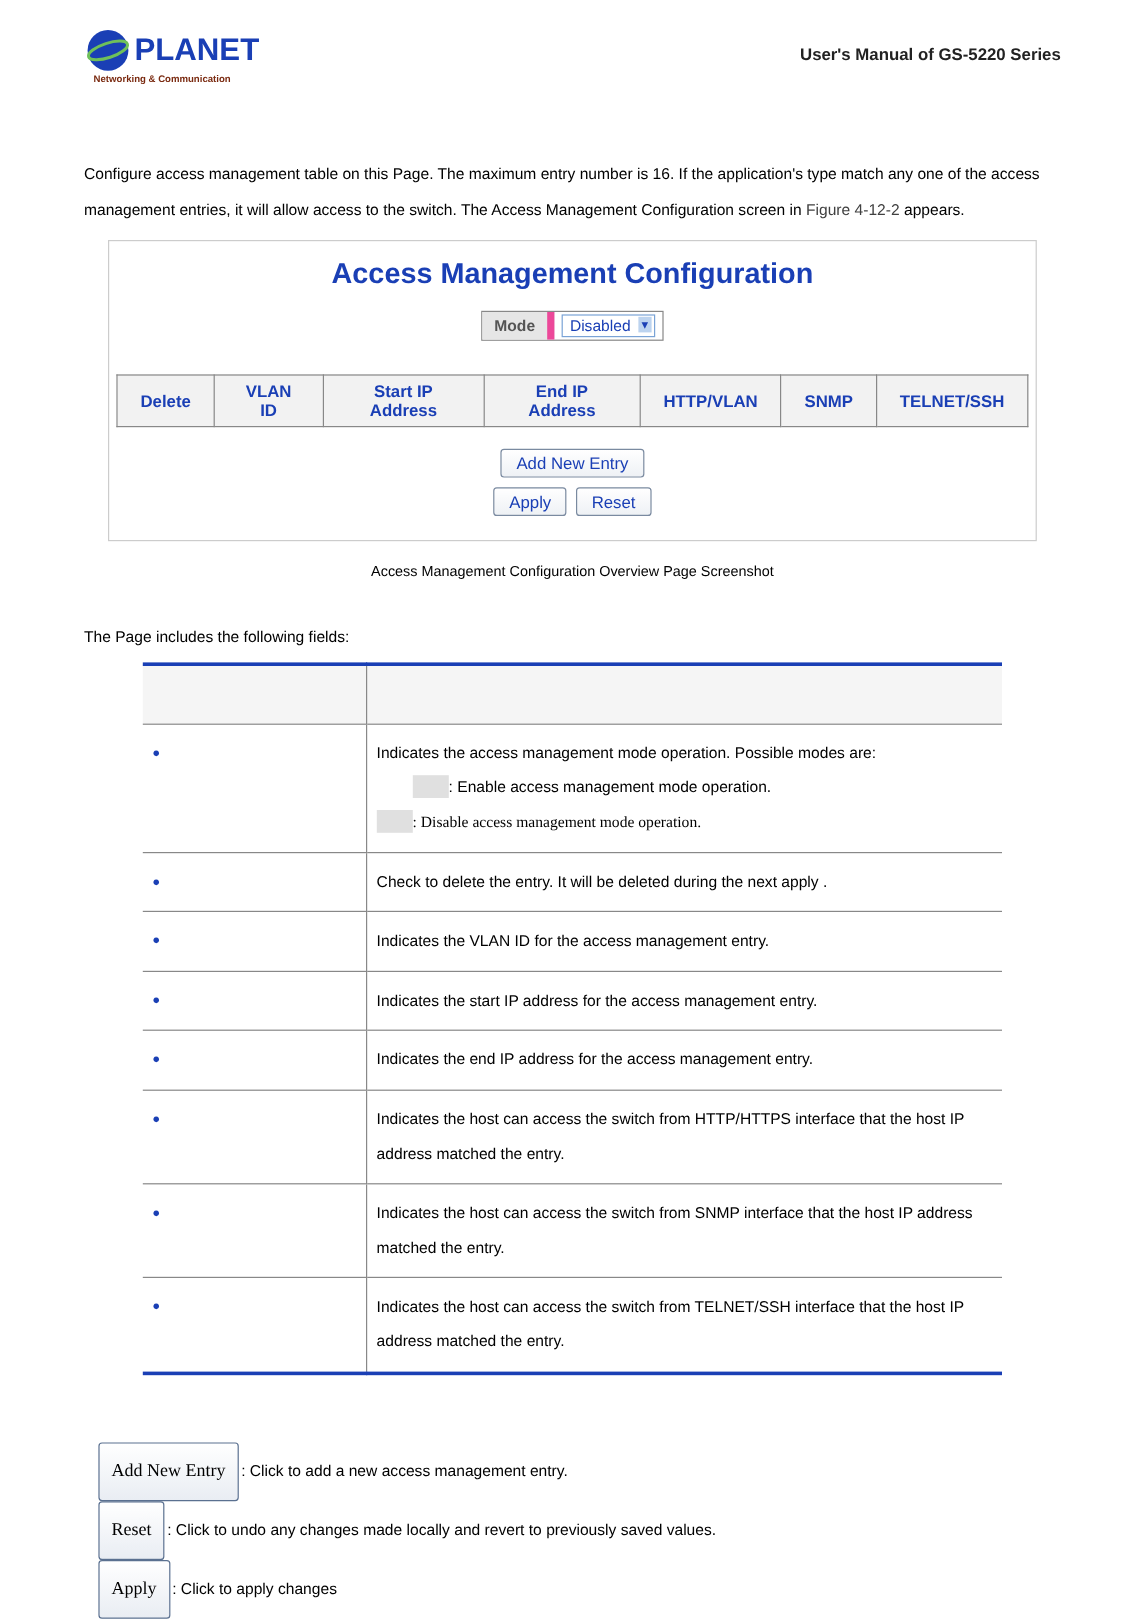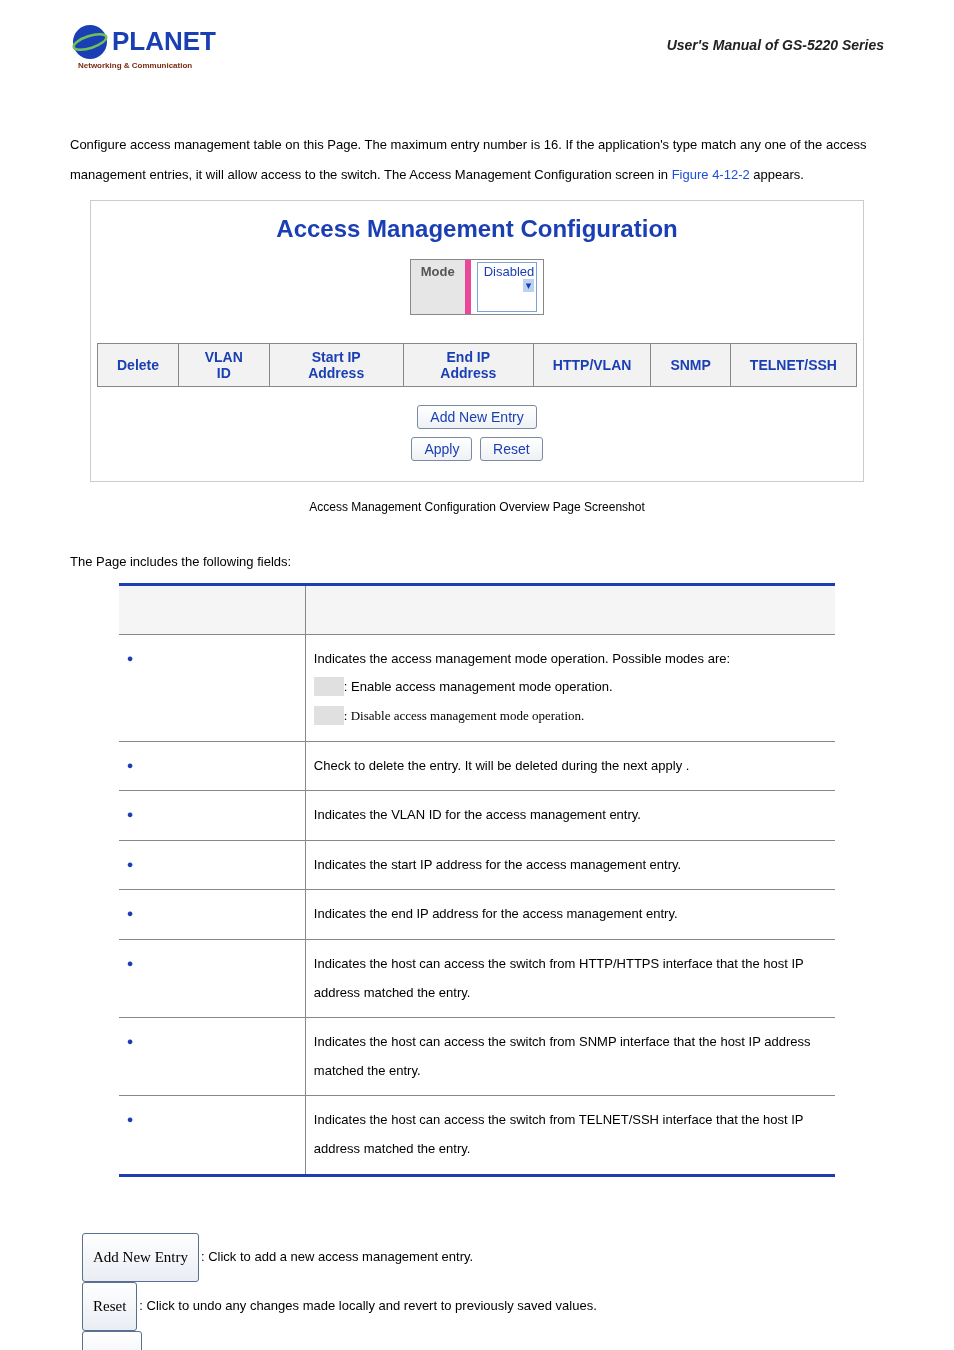--- a/index.html
+++ b/index.html
@@ -20,31 +20,30 @@
     align-items: center;
     margin-bottom: 60px;
   }
   .logo {
     width: 170px;
     height: 50px;
     position: relative;
     text-decoration: underline;
   }
   .manual-title {
-    font-style: italic;
     font-weight: bold;
     font-size: 14px;
     color: #222;
   }
   .body-text {
     line-height: 2.3;
     font-size: 13px;
   }
   .link {
-    color: #1d4ed8;
+    color: #404040;
     margin-top: 32px;
   }
   .screenshot-box {
     border: 1px solid #ccc;
     margin: 10px 20px 18px 20px;
     padding: 14px 6px 16px 6px;
     text-align: center;
   }
   .shot-title {
     color: #1a3fb5;
@@ -67,25 +66,24 @@
   }
   .mode-select {
     padding: 2px 6px;
     display: flex;
     align-items: center;
   }
   .select-fake {
     border: 1px solid #7aa3d6;
     color: #1a3fb5;
     display: inline-flex;
-    align-items: flex-end;
-    font-size: 13px;
-    padding: 1px 2px 19px 6px;
+    align-items: flex-start;
+    font-size: 13px;
+    padding: 1px 2px 1px 6px;
     background:#fff;
-    flex-direction:column;
   }
   .select-fake .arrow {
     background: #bcd3ef;
     color:#1a3fb5;
     margin-left: 6px;
     padding: 0 3px;
     font-size: 11px;
   }
   .shot-table {
     margin: 28px auto 14px auto;
@@ -230,21 +228,21 @@
   <table class="fields-table">
     <tbody>
         <tr>
           <td class="col1"></td>
           <td></td>
         </tr>
     <tr>
       <td class="col1"><span class="bullet">●</span></td>
       <td>
         <span>Indicates the access management mode operation. Possible modes are:</span><br>
-        <span style=""><span class="grey-pill"></span><span>: Enable access management mode operation.</span></span><br>
+        <span style="margin-left:30px;"><span class="grey-pill"></span><span>: Enable access management mode operation.</span></span><br>
         <span style="font-family:Liberation Serif, serif;"><span class="grey-pill"></span><span>: Disable access management mode operation.</span></span>
       </td>
     </tr>
     <tr>
       <td class="col1"><span class="bullet">●</span></td>
       <td>Check to delete the entry. It will be deleted during the next apply .</td>
     </tr>
     <tr>
       <td class="col1"><span class="bullet">●</span></td>
       <td>Indicates the VLAN ID for the access management entry.</td>

